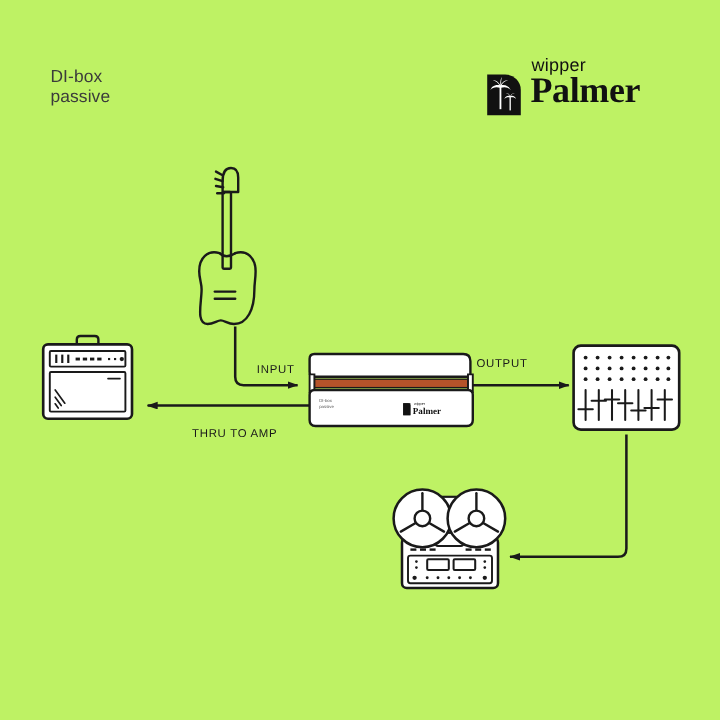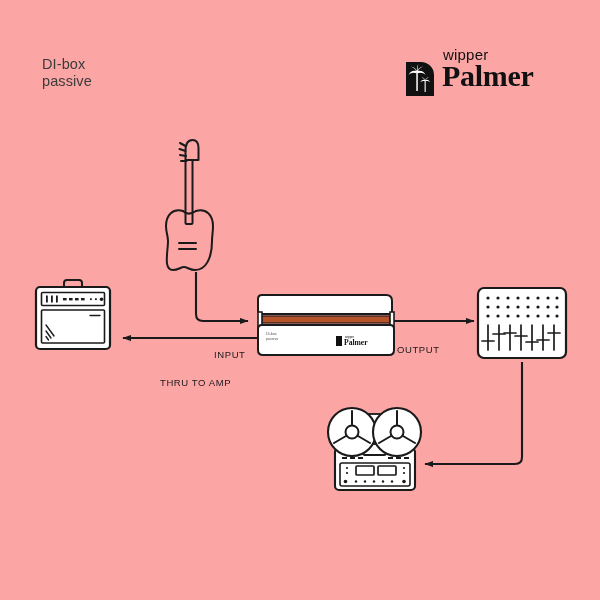--- a/index.html
+++ b/index.html
@@ -8,21 +8,21 @@
     background: #ffffff;
   }
   body {
     font-family: "Liberation Sans", sans-serif;
     -webkit-font-smoothing: antialiased;
   }
   #canvas {
     position: relative;
     width: 600px;
     height: 600px;
-    background: #fca5a5;
+    background: #bef264;
     overflow: hidden;
   }
   .abs { position: absolute; }
 
   
   #heading {
     left: 42px;
     top: 56px;
     font-size: 14.5px;
     line-height: 17px;
@@ -67,25 +67,24 @@
     letter-spacing: -0.3px;
     font-family: "Liberation Serif", serif;
   }
 
   
   .flow-label {
     font-size: 9.5px;
     color: #1a1a1a;
     letter-spacing: 0.6px;
     white-space: nowrap;
-    margin-top: 46px;
   }
   #label-input  { left: 214px; top: 303px; }
   #label-output { left: 397px; top: 298px; }
-  #label-thru   { left: 160px; top: 331px; }
+  #label-thru   { left: 160px; top: 356px; }
 
   
   svg.layer {
     position: absolute;
     left: 0; top: 0;
     width: 600px;
     height: 600px;
     overflow: visible;
   }
 </style>

